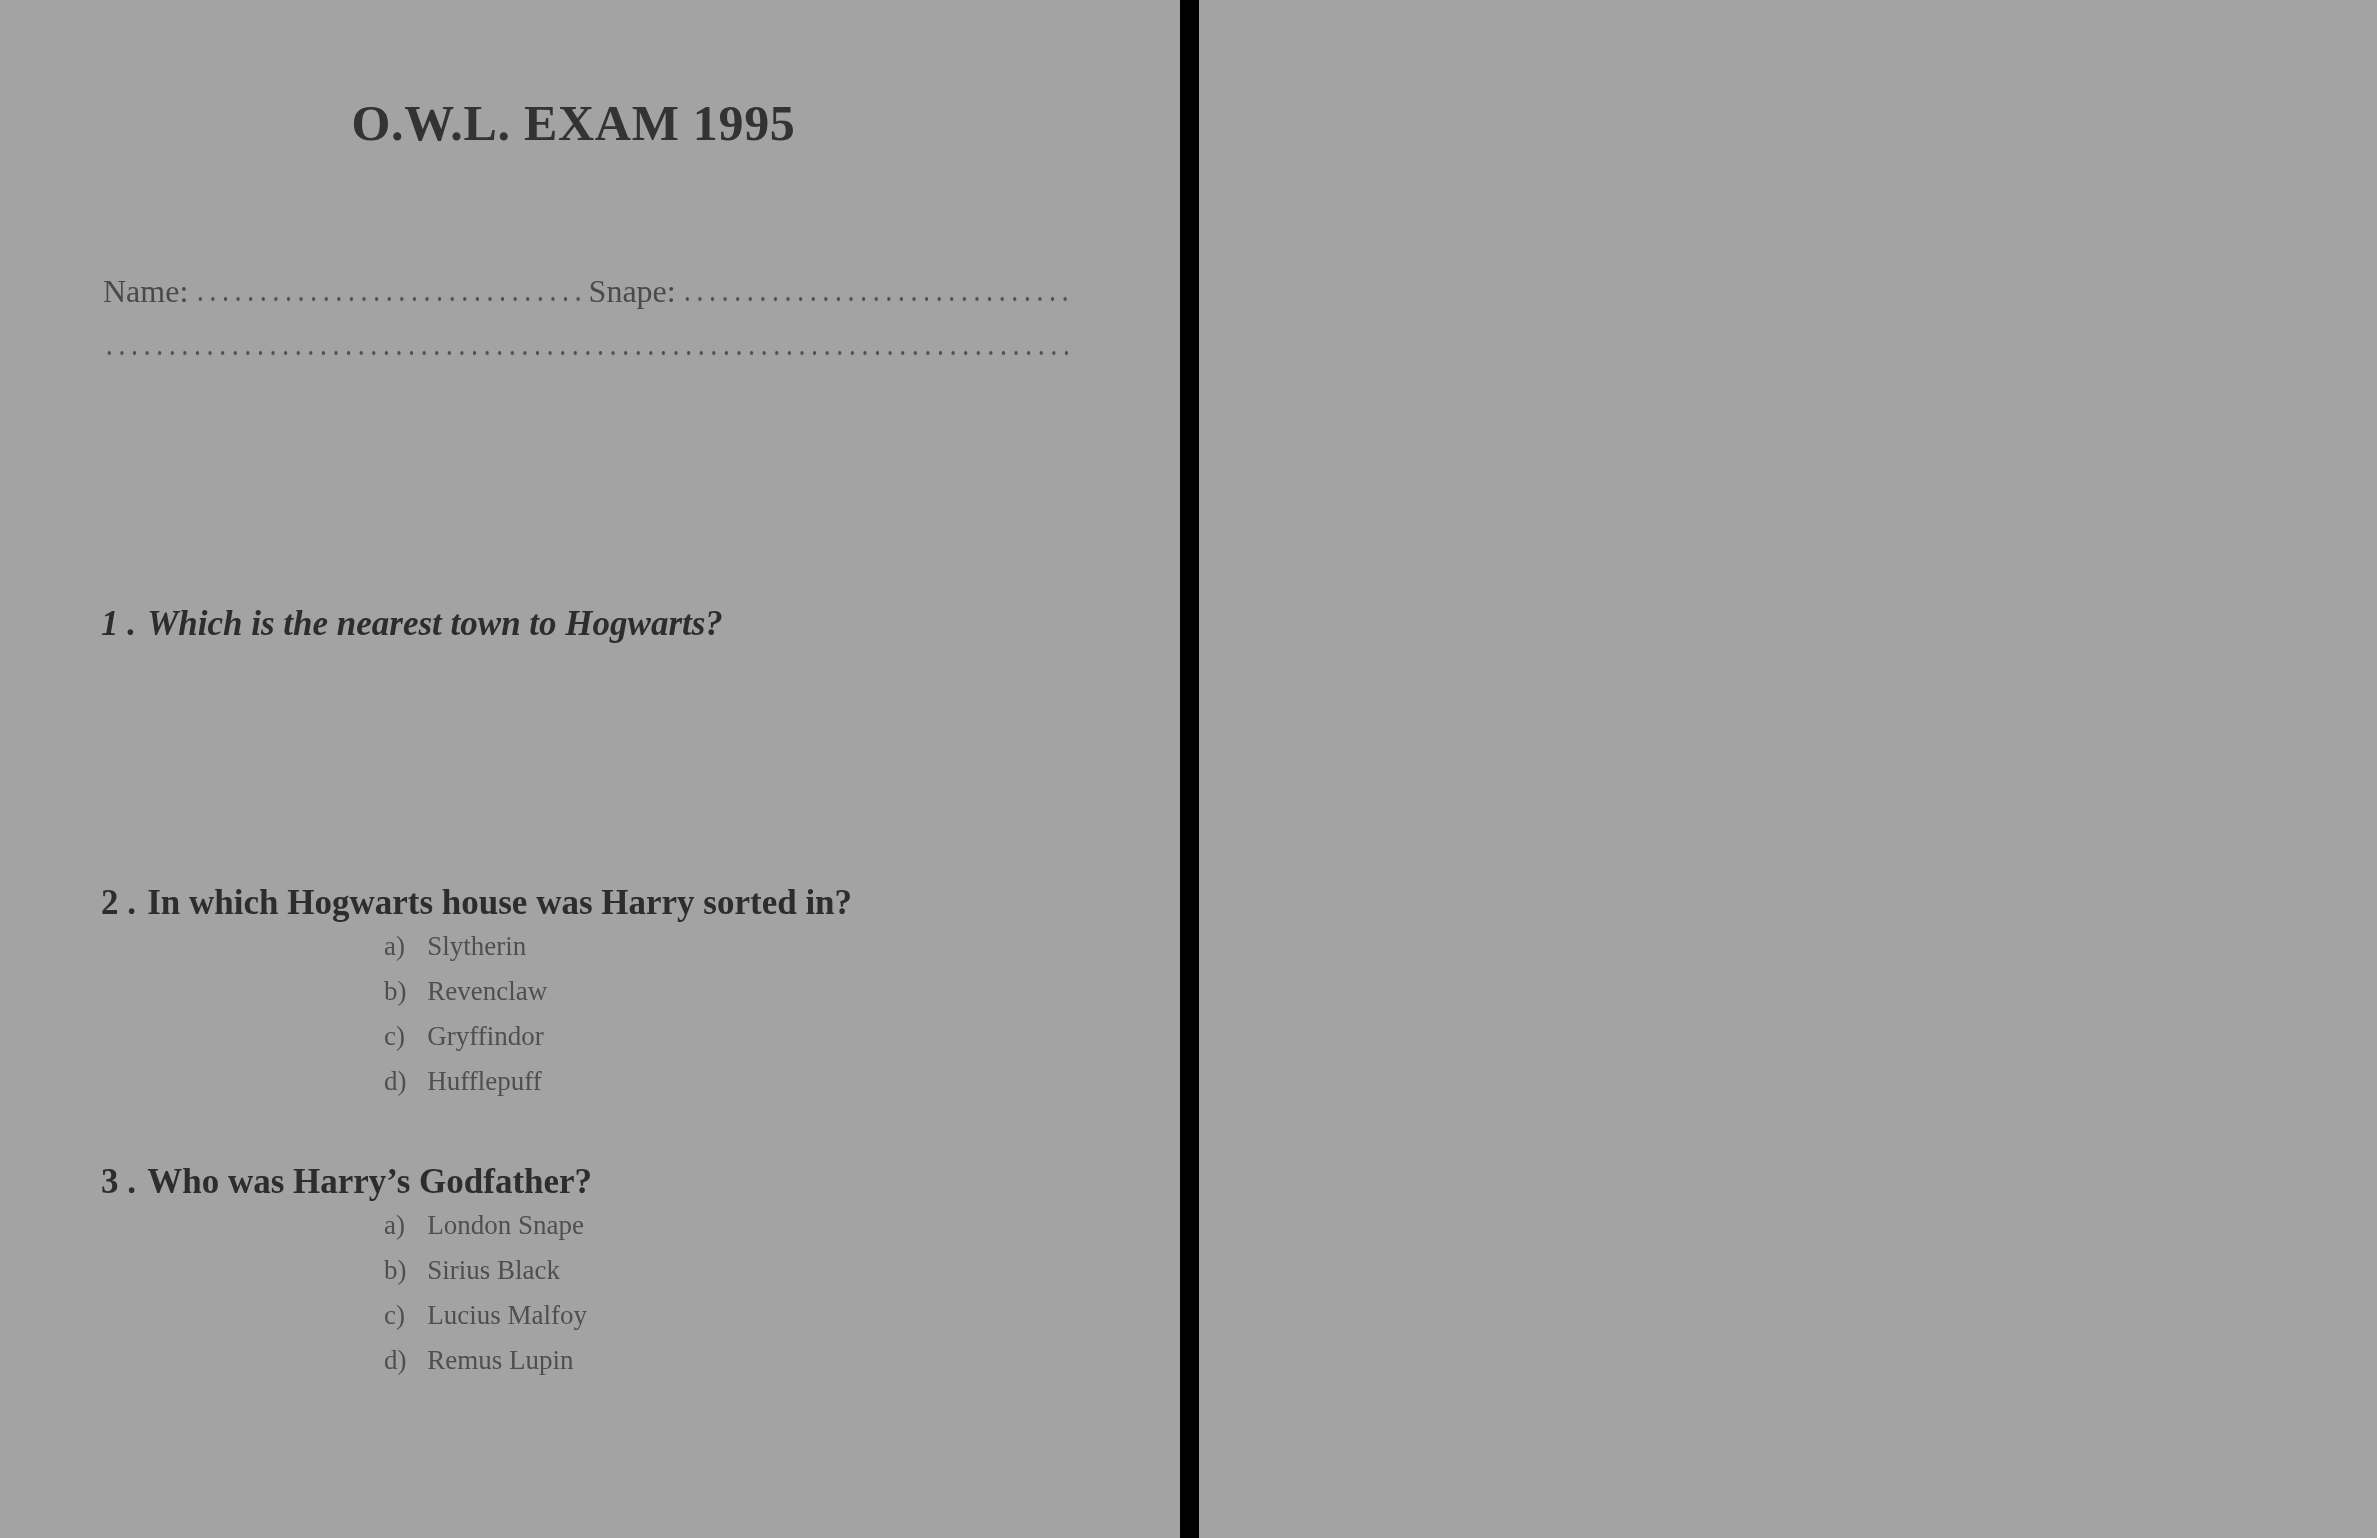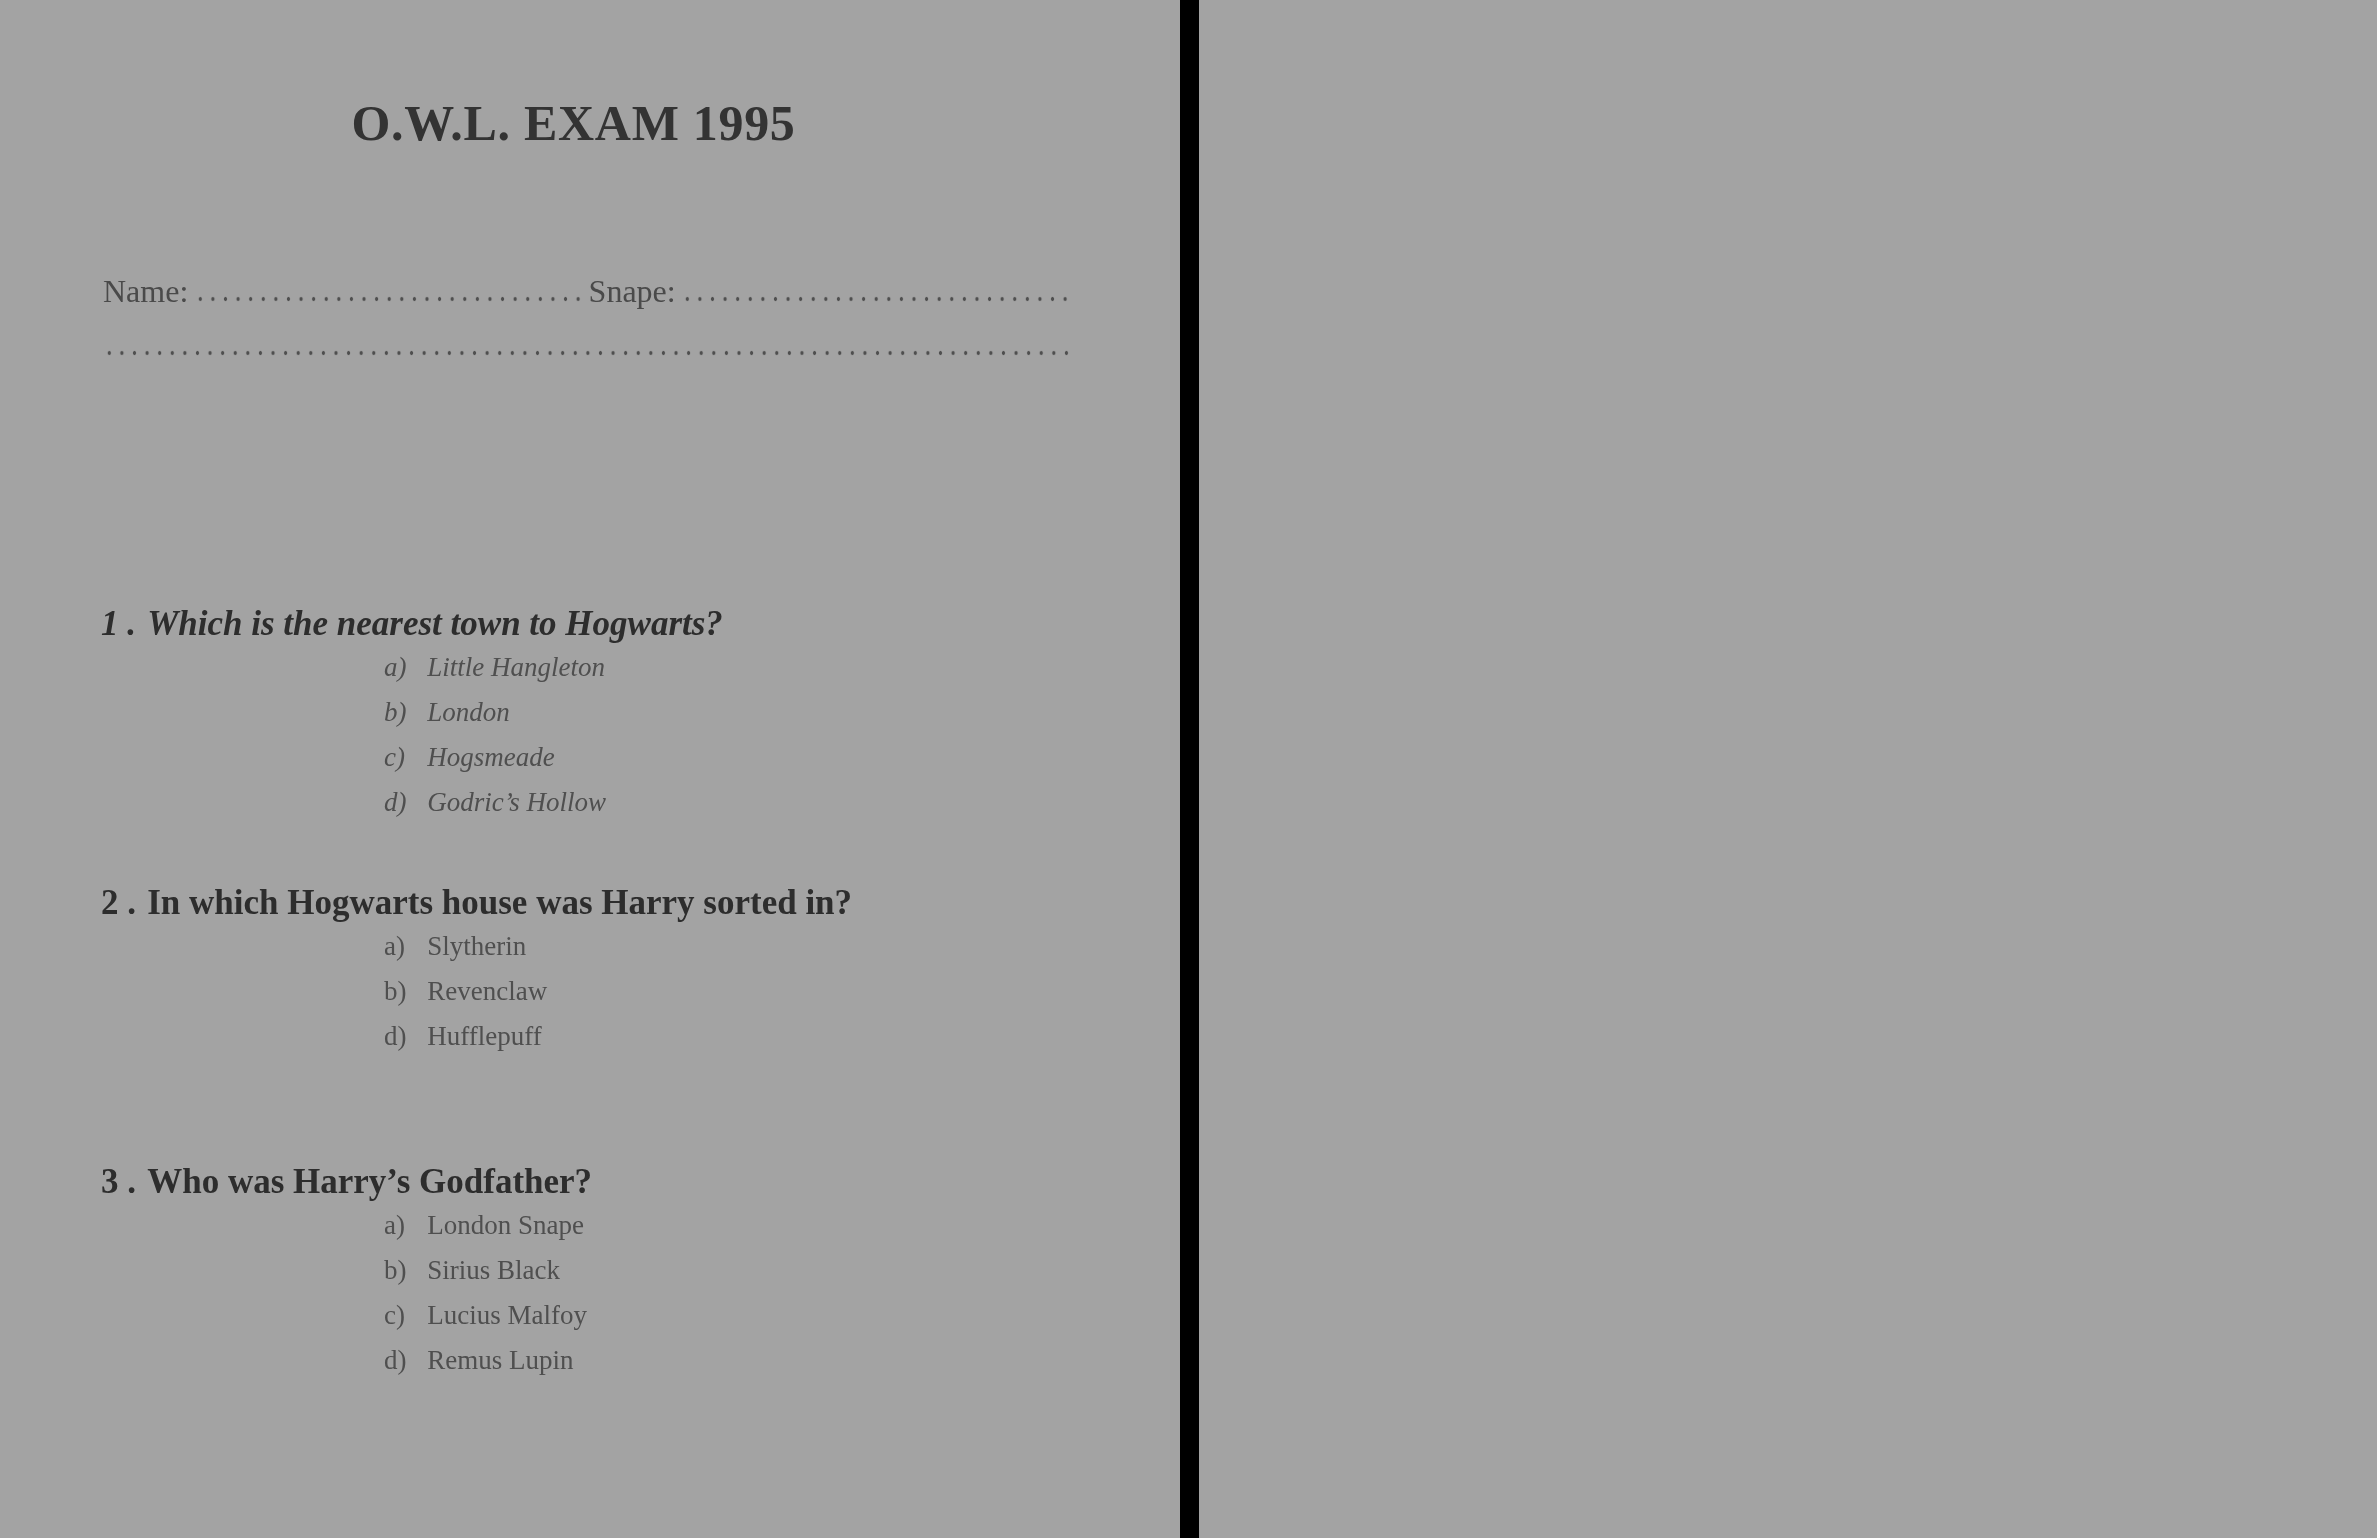--- a/index.html
+++ b/index.html
@@ -128,33 +128,28 @@
       <span>Name:</span>
       <span class="dotfill"></span>
       <span>Snape:</span>
       <span class="dotfill"></span>
     </div>
 
     <div class="extra-dotline"></div>
 
     <section class="question q-left" id="q1">
       <h2 class="qheading"><span class="qnum">1 .</span><span>Which is the nearest town to Hogwarts?</span></h2>
-      <ol class="options">
-        <li><span class="opt-letter">a)</span><span>Little Hangleton</span></li>
-        <li><span class="opt-letter">b)</span><span>London</span></li>
-        <li><span class="opt-letter">c)</span><span>Hogsmeade</span></li>
-        <li><span class="opt-letter">d)</span><span>Godric’s Hollow</span></li>
-      </ol>
     </section>
 
     <section class="question q-left" id="q2">
       <h2 class="qheading"><span class="qnum">2 .</span><span>In which Hogwarts house was Harry sorted in?</span></h2>
       <ol class="options">
         <li><span class="opt-letter">a)</span><span>Slytherin</span></li>
         <li><span class="opt-letter">b)</span><span>Revenclaw</span></li>
+        <li><span class="opt-letter">c)</span><span>Gryffindor</span></li>
         <li><span class="opt-letter">d)</span><span>Hufflepuff</span></li>
       </ol>
     </section>
 
     <section class="question q-left" id="q3">
       <h2 class="qheading"><span class="qnum">3 .</span><span>Who was Harry’s Godfather?</span></h2>
       <ol class="options">
         <li><span class="opt-letter">a)</span><span>London Snape</span></li>
         <li><span class="opt-letter">b)</span><span>Sirius Black</span></li>
         <li><span class="opt-letter">c)</span><span>Lucius Malfoy</span></li>

